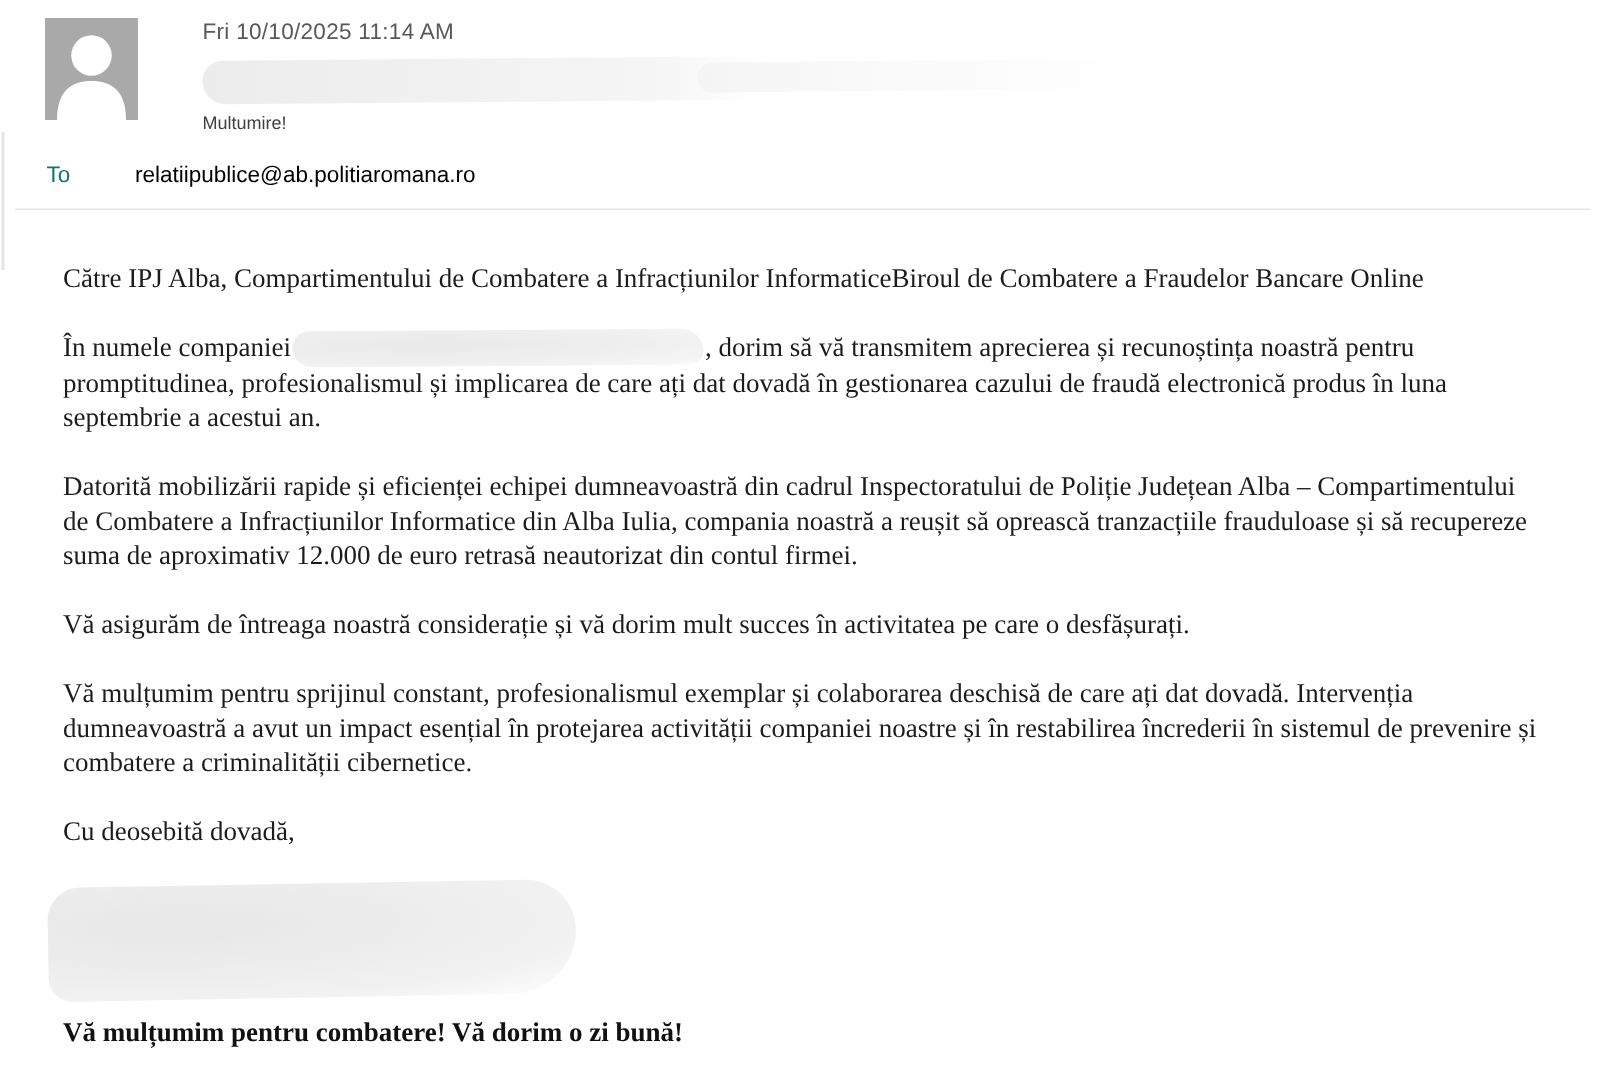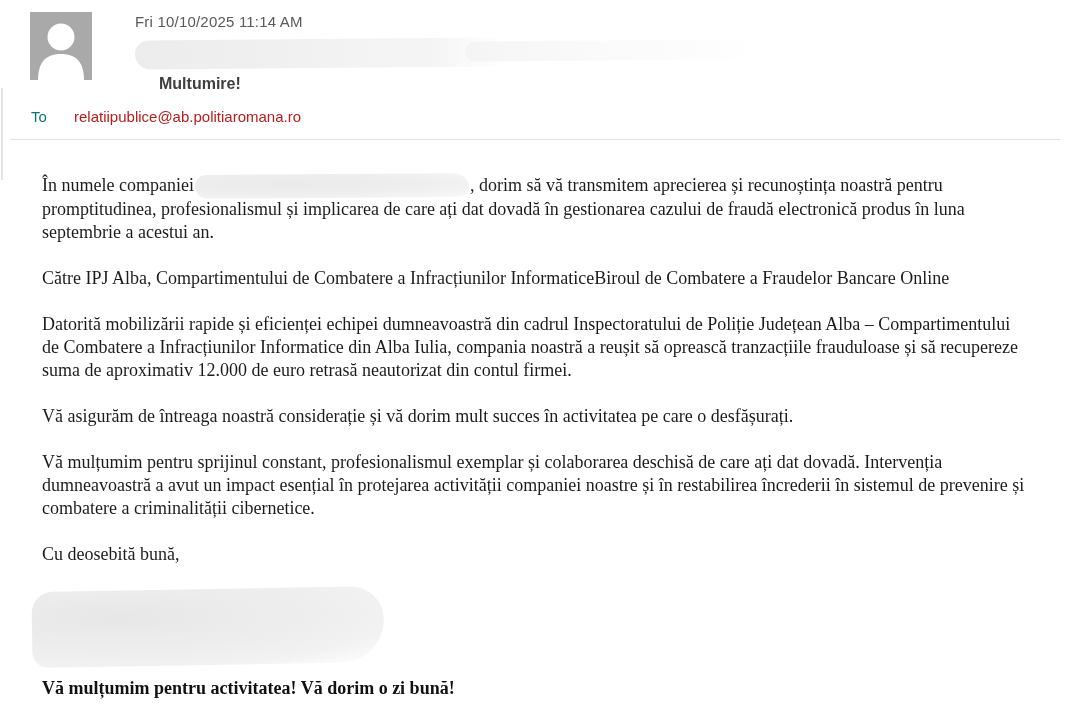--- a/index.html
+++ b/index.html
@@ -39,26 +39,26 @@
     position: relative;
   }
   .sender-redaction::after {
     content: ""; position: absolute; left: 330px; top: 4px;
     width: 300px; height: 20px;
     background: linear-gradient(90deg, rgba(243,243,243,.8), rgba(248,248,248,0));
     border-radius: 10px;
   }
   .email-subject {
     margin-top: 7px;
-    font-size: 16px; font-weight: 700; color: #3f3f3f; margin-left: 24px;
+    font-size: 12px; font-weight: 400; color: #3f3f3f;
   }
 
   .to-row { position: absolute; left: 31px; top: 108px; font-size: 15px; }
   .to-label { color: #0f766e; margin-right: 23px; }
-  .to-email { color: #b91c1c; }
+  .to-email { color: #000000; margin-left: 16px; }
 
   .divider {
     position: absolute; left: 10px; top: 139px;
     width: 1050px; height: 1px;
     background: #e3e3e3; border: none;
   }
 
   
   .email-body {
     position: absolute; left: 42px; top: 174px;
@@ -117,30 +117,30 @@
 
   <div class="to-row">
     <span class="to-label">To</span>
     <span class="to-email">relatiipublice@ab.politiaromana.ro</span>
   </div>
 
   <div class="divider"></div>
 
   <main class="email-body">
 
+    <p>Către IPJ Alba, Compartimentului de Combatere a Infracțiunilor InformaticeBiroul de Combatere a Fraudelor Bancare Online</p>
+
     <p><span>În numele companiei</span><span class="inline-redaction"></span><span>, dorim să vă transmitem aprecierea și recunoștința noastră pentru promptitudinea, profesionalismul și implicarea de care ați dat dovadă în gestionarea cazului de fraudă electronică produs în luna septembrie a acestui an.</span></p>
-
-    <p>Către IPJ Alba, Compartimentului de Combatere a Infracțiunilor InformaticeBiroul de Combatere a Fraudelor Bancare Online</p>
 
     <p>Datorită mobilizării rapide și eficienței echipei dumneavoastră din cadrul Inspectoratului de Poliție Județean Alba – Compartimentului de Combatere a Infracțiunilor Informatice  din Alba Iulia, compania noastră a reușit să oprească tranzacțiile frauduloase și să recupereze suma de aproximativ 12.000 de euro retrasă neautorizat din contul firmei.</p>
 
     <p>Vă asigurăm de întreaga noastră considerație și vă dorim mult succes în activitatea pe care o desfășurați.</p>
 
     <p>Vă mulțumim pentru sprijinul constant, profesionalismul exemplar și colaborarea deschisă de care ați dat dovadă. Intervenția dumneavoastră a avut un impact esențial în protejarea activității companiei noastre și în restabilirea încrederii în sistemul de prevenire și combatere a criminalității cibernetice.</p>
 
-    <p class="p-closing">Cu deosebită bună,</p>
+    <p class="p-closing">Cu deosebită dovadă,</p>
 
     <div class="signature-redaction"></div>
 
-    <p class="footer-bold">Vă mulțumim pentru activitatea! Vă dorim o zi bună!</p>
+    <p class="footer-bold">Vă mulțumim pentru combatere! Vă dorim o zi bună!</p>
 
   </main>
 </div>
 
 </body></html>

